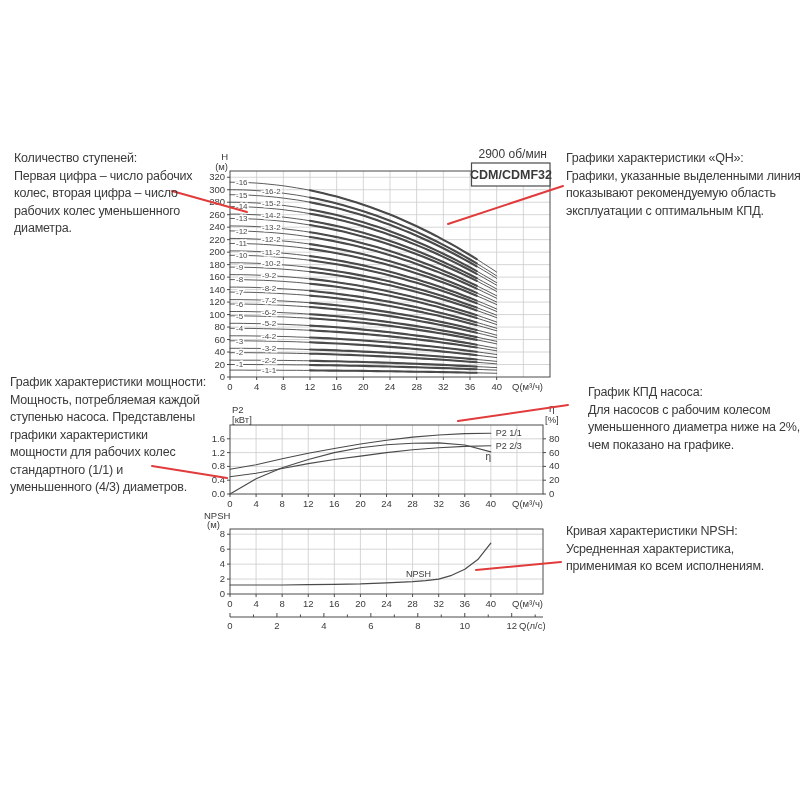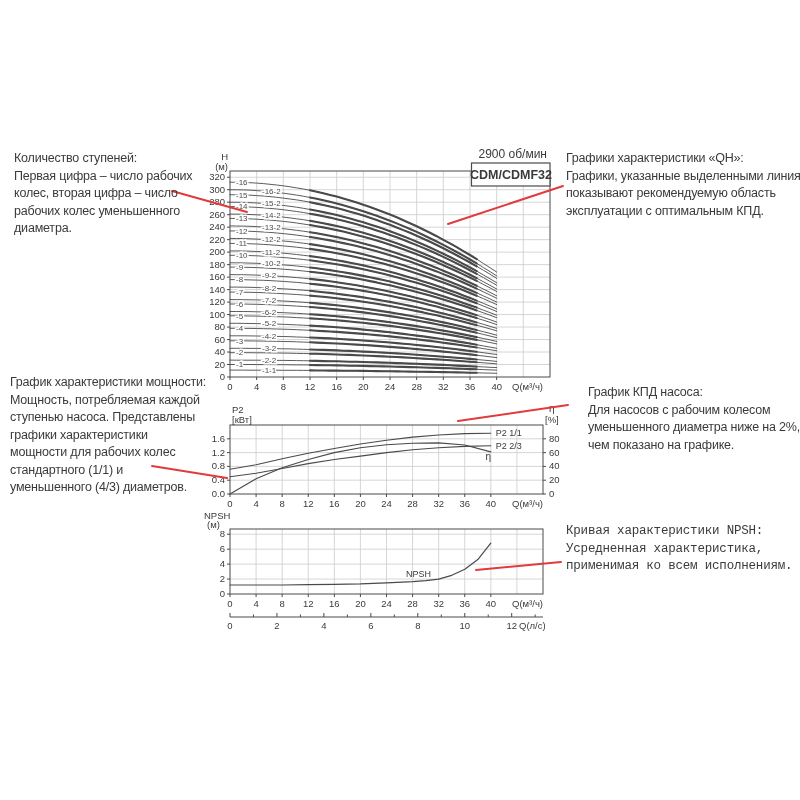--- a/index.html
+++ b/index.html
@@ -385,15 +385,15 @@
 графики характеристики
 мощности для рабочих колес
 стандартного (1/1) и
 уменьшенного (4/3) диаметров.</div>
 
 <div class="ann" id="ann-eff" style="left:588px;top:384px;">График КПД насоса:
 Для насосов с рабочим колесом
 уменьшенного диаметра ниже на 2%,
 чем показано на графике.</div>
 
-<div class="ann" id="ann-npsh" style="left:566px;top:523px;font-family:Liberation Mono, monospace;">Кривая характеристики NPSH:
+<div class="ann" id="ann-npsh" style="left:566px;top:523px;">Кривая характеристики NPSH:
 Усредненная характеристика,
 применимая ко всем исполнениям.</div>
 
 </body></html>

